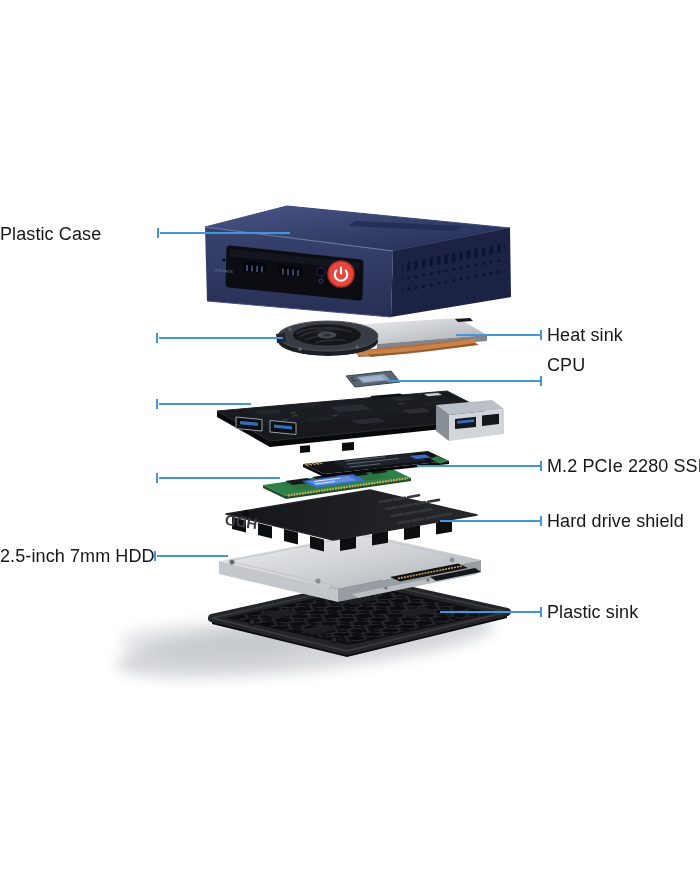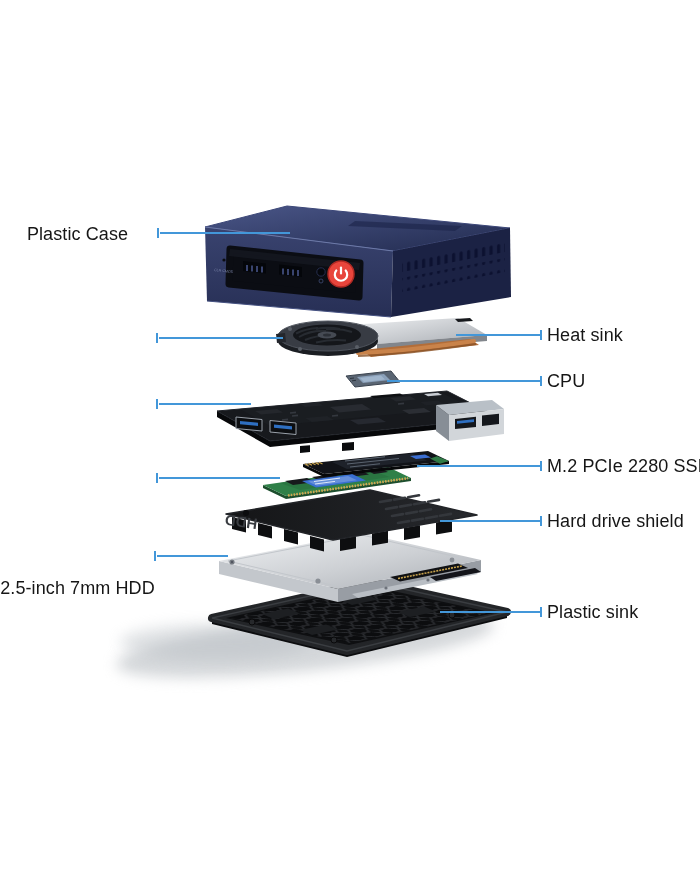--- a/index.html
+++ b/index.html
@@ -1,20 +1,20 @@
 <!DOCTYPE html>
 <html><head>
 <meta charset="utf-8">
 <style>
   html,body{margin:0;padding:0;background:#ffffff;}
   body{width:700px;height:869px;font-family:"Liberation Sans",sans-serif;}
   .stage{position:relative;width:700px;height:869px;background:#ffffff;overflow:hidden;}
   .art{position:absolute;left:0;top:0;}
   .label{position:absolute;font-size:18px;font-weight:500;color:#161616;line-height:22px;white-space:nowrap;letter-spacing:.1px;}
-  .left-label{left:0;width:155px;text-align:center;}
+  .left-label{left:0;width:155px;text-align:left;}
   .right-label{left:547px;text-align:left;}
   .leader{position:absolute;height:2px;background:#4397d9;}
   .tick{position:absolute;width:2px;height:10px;background:#4397d9;}
 </style>
 </head>
 <body>
 
 <div class="stage">
 
   <svg class="art" width="700" height="869" viewBox="0 0 700 869">
@@ -212,24 +212,24 @@
       <g>
         <circle cx="341" cy="274" r="13" fill="#e8453c"></circle>
         <circle cx="341" cy="274" r="13" fill="none" stroke="#b02a24" stroke-width="1.5"></circle>
         <path d="M341,267.5 v6" stroke="#ffffff" stroke-width="2.2" stroke-linecap="round" fill="none"></path>
         <path d="M336.3,270.5 a6.2,6.2 0 1 0 9.4,0" fill="none" stroke="#ffffff" stroke-width="2.2" stroke-linecap="round"></path>
       </g>
     </g>
   </svg>
 
   <div class="label left-label" style="top:223px">Plastic Case</div>
-  <div class="label left-label" style="top:577px">2.5-inch 7mm HDD</div>
+  <div class="label left-label" style="top:545px">2.5-inch 7mm HDD</div>
 
   <div class="label right-label" style="top:324px">Heat sink</div>
-  <div class="label right-label" style="top:370px">CPU</div>
+  <div class="label right-label" style="top:354px">CPU</div>
   <div class="label right-label" style="top:455px">M.2 PCIe 2280 SSD</div>
   <div class="label right-label" style="top:510px">Hard drive shield</div>
   <div class="label right-label" style="top:601px">Plastic sink</div>
 
   <div class="tick" style="left:157px;top:228px"></div>
   <div class="leader" style="left:160px;top:232px;width:130px"></div>
   <div class="tick" style="left:156px;top:333px"></div>
   <div class="leader" style="left:159px;top:337px;width:124px"></div>
   <div class="tick" style="left:156px;top:399px"></div>
   <div class="leader" style="left:159px;top:403px;width:92px"></div>

